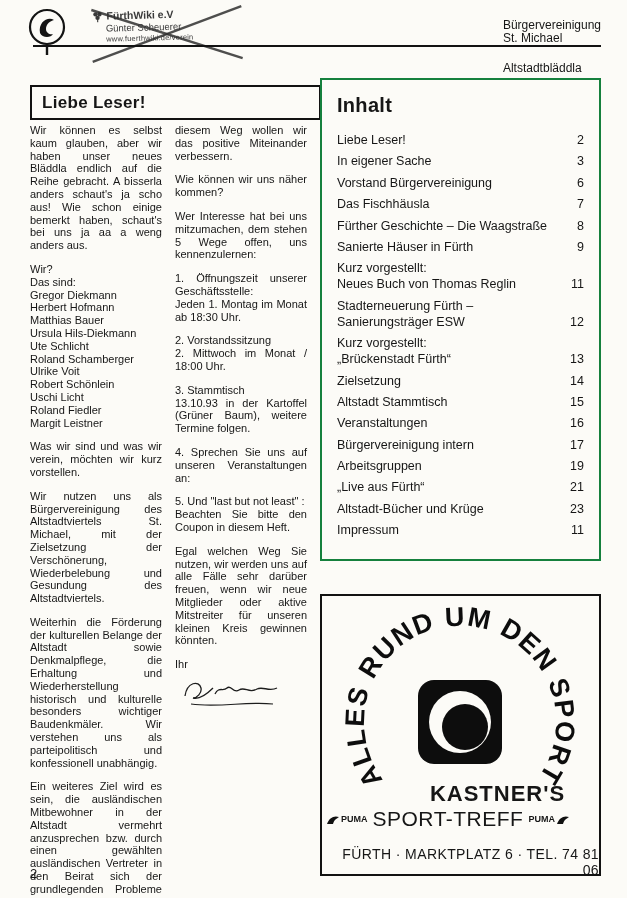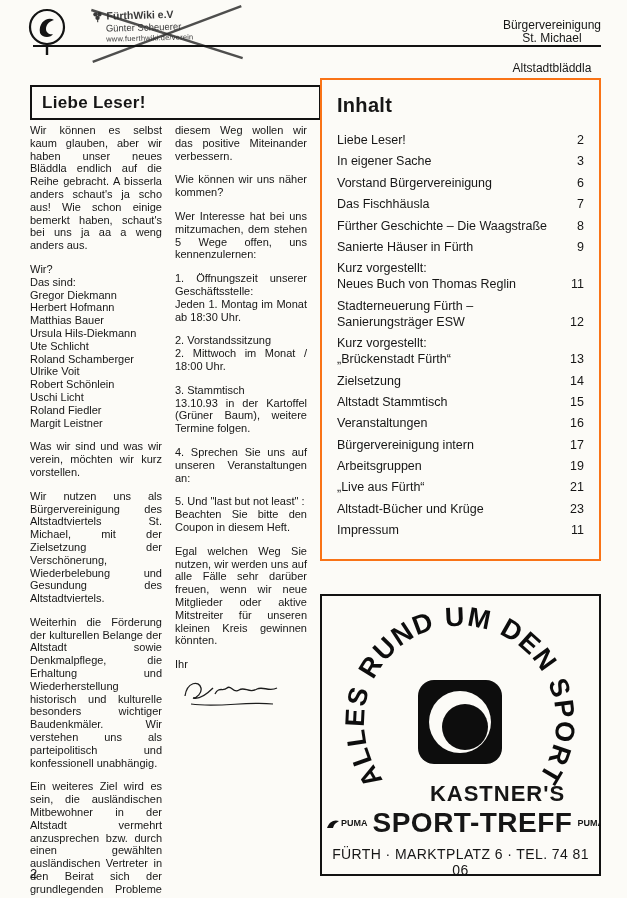--- a/index.html
+++ b/index.html
@@ -14,21 +14,21 @@
   .club-logo { position: absolute; left: 24px; top: 5px; }
   .stamp {
     position: absolute; left: 92px; top: 8px; width: 152px; height: 52px;
     color: #3a3a3a; transform: rotate(-1.5deg); line-height: 1.25;
   }
   .stamp-l1 { font-size: 10.5px; font-weight: bold; display: flex; align-items: center; gap: 3px; }
   .stamp-l2 { font-size: 9.5px; padding-left: 14px; }
   .stamp-l3 { font-size: 7.5px; padding-left: 14px; letter-spacing: 0.2px; }
   .stamp-x { position: absolute; left: -4px; top: -4px; }
   .header-right {
-    position: absolute; right: 26px; top: 19px; text-align: center;
+    position: absolute; right: 26px; top: 19px; text-align: left;
     font-size: 12px; line-height: 13px;
   }
   .mast3 { margin-top: 17px; }
   .header-rule { position: absolute; left: 33px; right: 26px; top: 45px; height: 2px; background: #121212; }
 
   
   .article-title-box {
     position: absolute; left: 30px; top: 85px; width: 277px; height: 31px;
     border: 2px solid #121212; display: flex; align-items: center; padding-left: 10px;
     background: #fcfbf7;
@@ -41,21 +41,21 @@
   }
   .col { width: 132px; flex: 0 0 132px; }
   .blk { margin: 0 0 11px 0; }
   .blk.line { margin-bottom: 0; }
   .blk.b { font-weight: normal; }
   .signature { display: block; margin: 3px 0 0 4px; }
 
   
   .inhalt-box {
     position: absolute; left: 320px; top: 78px; width: 281px; height: 483px;
-    border: 2px solid #f97316; padding: 12px 15px; box-sizing: border-box;
+    border: 2px solid #15803d; padding: 12px 15px; box-sizing: border-box;
     background: #fcfbf7;
   }
   .inhalt-title { font-size: 20px; font-weight: bold; margin: 2px 0 16px 0; letter-spacing: 0.3px; }
   .toc-row {
     display: flex; justify-content: space-between; align-items: baseline;
     font-size: 12.5px; line-height: 14px; margin-bottom: 7.4px;
   }
   .toc-row.group { margin-bottom: 2px; }
   .toc-label { white-space: nowrap; }
   .toc-page { margin-left: 8px; }
@@ -71,24 +71,24 @@
     font-size: 27px; letter-spacing: 1.5px; fill: #0d0d0d;
   }
   .ad-brand1 {
     position: absolute; top: 185px; left: 0; width: 100%; text-align: center;
     font-size: 22px; font-weight: bold; letter-spacing: 1px; padding-left: 37px;
   }
   .ad-brand2-row {
     position: absolute; top: 211px; left: 4px; right: 4px;
     display: flex; align-items: center; justify-content: flex-start; gap: 5px;
   }
-  .ad-brand2 { font-size: 28px; font-weight: bold; letter-spacing: 0.5px; white-space: nowrap; }
+  .ad-brand2 { font-size: 21px; font-weight: normal; letter-spacing: 0.5px; white-space: nowrap; }
   .puma { display: inline-flex; align-items: center; gap: 1px; font-size: 9px; font-weight: bold; }
   .ad-address {
-    position: absolute; top: 250px; left: 0; width: 100%; text-align: center;
+    position: absolute; top: 250px; left: 0; width: 100%; text-align: right;
     font-size: 14px; letter-spacing: 0.4px;
   }
 
   .page-number { position: absolute; left: 30px; top: 866px; font-size: 13px; }
 </style>
 </head>
 <body>
 
 <div class="page">
 

